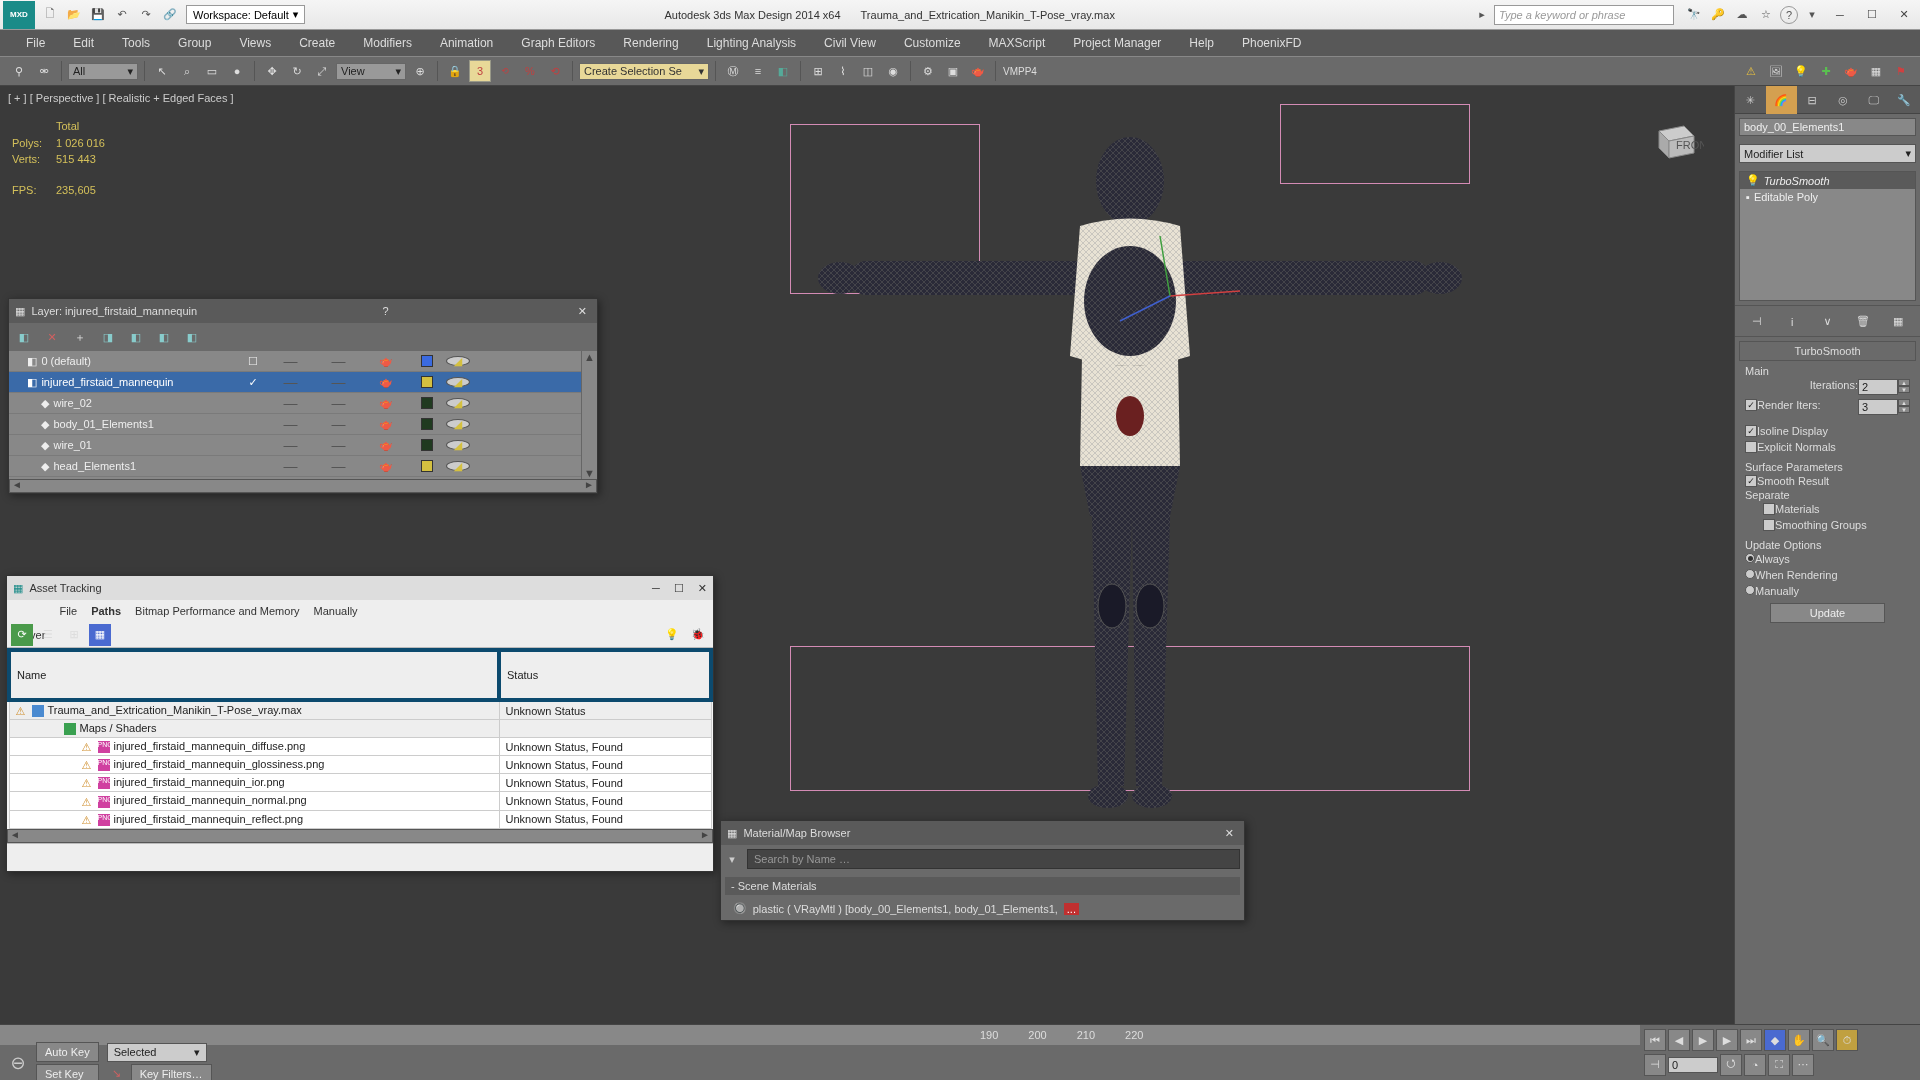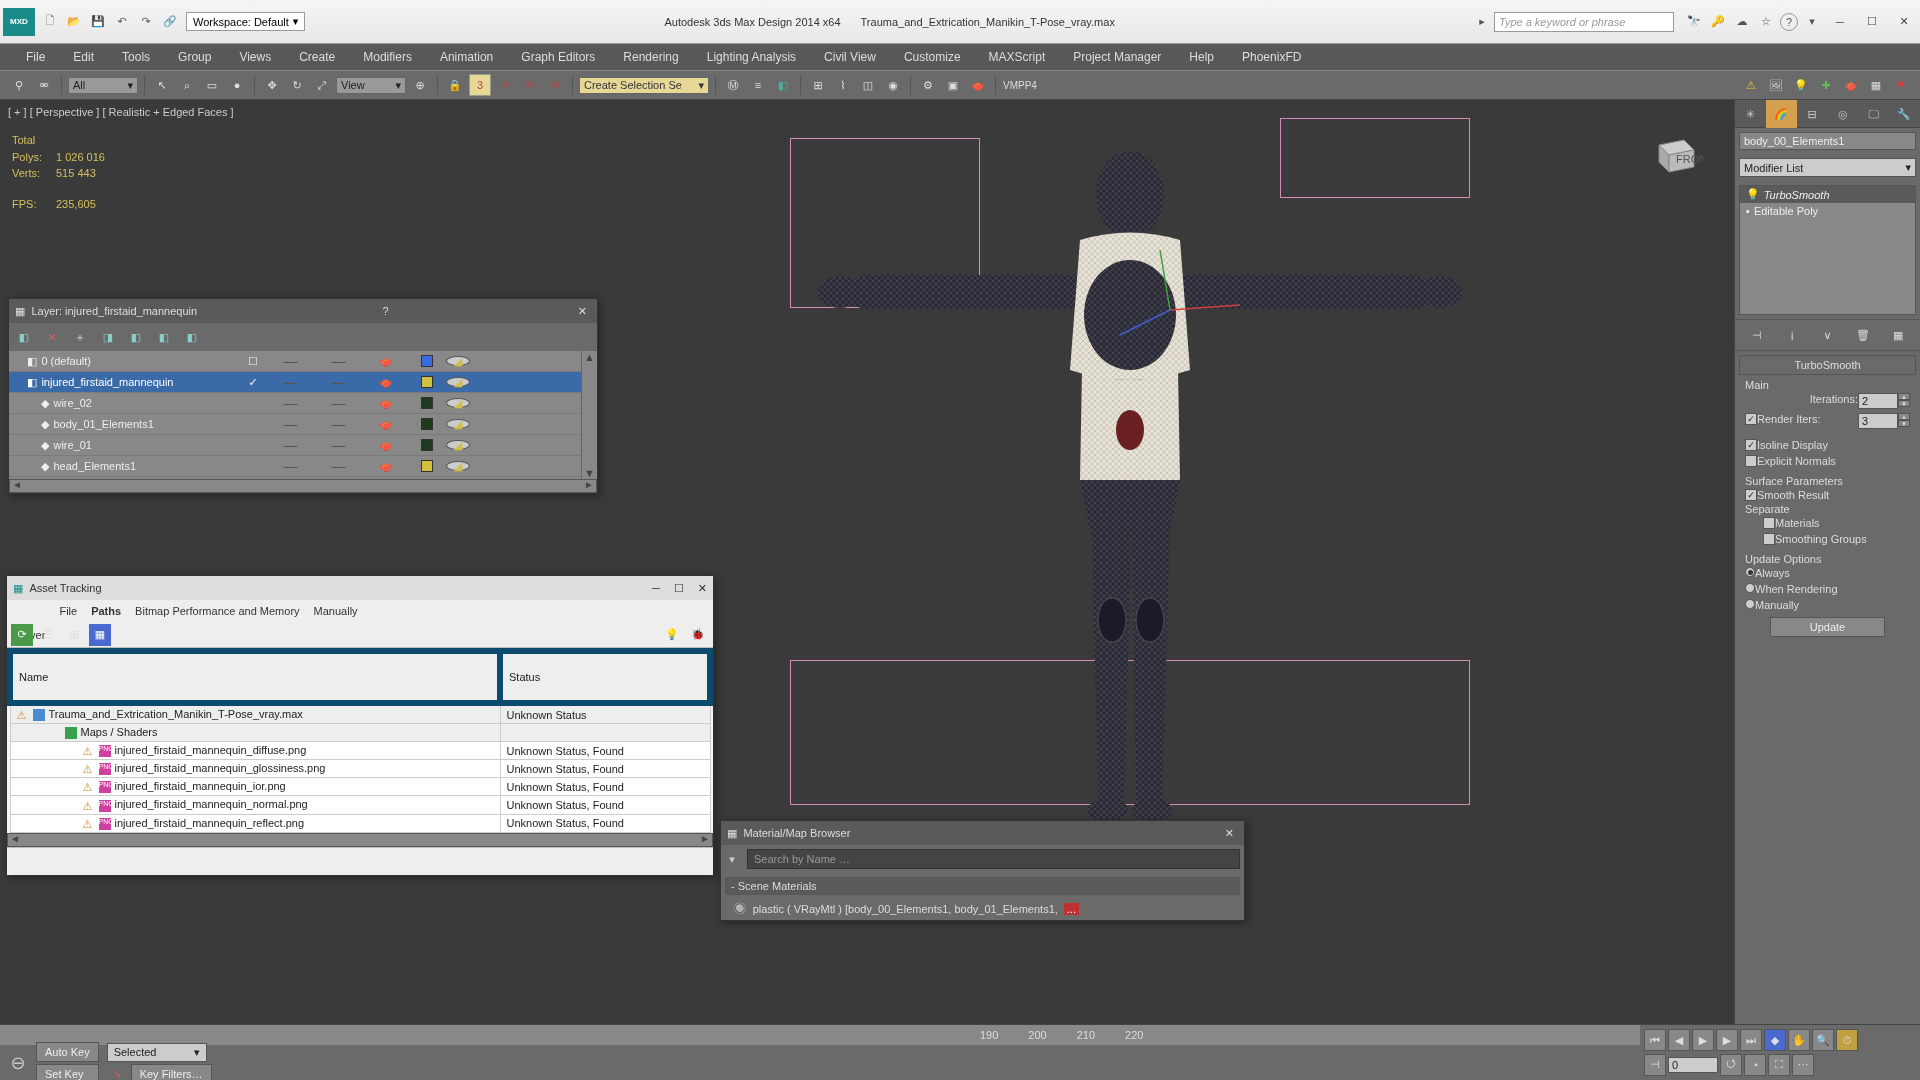--- a/index.html
+++ b/index.html
@@ -1,17 +1,17 @@
 <!DOCTYPE html>
 <html><head>
 <meta charset="utf-8">
 <style>
 *{margin:0;padding:0;box-sizing:border-box;font-family:"Segoe UI",Tahoma,sans-serif;font-size:11px;user-select:none}
 body{width:1920px;height:1080px;background:#4a4a4a;overflow:hidden;position:relative}
-.titlebar{height:44px;background:linear-gradient(#f5f5f5,#e8e8e8);display:flex;align-items:center;border-bottom:1px solid #999}
+.titlebar{height:30px;background:linear-gradient(#f5f5f5,#e8e8e8);display:flex;align-items:center;border-bottom:1px solid #999}
 .logo{width:32px;height:28px;background:#1a8b88;margin:0 3px;display:flex;align-items:center;justify-content:center;color:#fff;font-size:8px;font-weight:bold}
 .tb-ico{width:20px;height:20px;margin:0 2px;display:flex;align-items:center;justify-content:center;color:#555;cursor:pointer}
 .ws-dd{background:#fff;border:1px solid #999;padding:2px 6px;margin:0 4px;display:flex;align-items:center;gap:4px}
 .title-text{flex:1;text-align:center;color:#333;font-size:12px;display:flex;justify-content:center;gap:20px}
 .search-box{width:180px;height:20px;background:#fff;border:1px solid #999;padding:0 4px;color:#999;font-style:italic;display:flex;align-items:center;margin-right:8px}
 .winbtns{display:flex;margin-left:auto}
 .winbtn{width:32px;height:24px;display:flex;align-items:center;justify-content:center;color:#444;cursor:pointer}
 .menubar{height:26px;background:#585858;display:flex;align-items:center;padding:0 12px;gap:0}
 .menuitem{color:#ddd;padding:4px 14px;cursor:pointer;font-size:12px}
 .toolbar{height:30px;background:#6a6a6a;border-top:1px solid #888;border-bottom:1px solid #444;display:flex;align-items:center;padding:0 8px;gap:3px}
@@ -65,21 +65,21 @@
 .lcol.hide,.lcol.freeze,.lcol.render{width:44px}
 .lcol.color{width:30px}
 .lcol.rad{width:24px}
 .cswatch{width:12px;height:12px;border:1px solid #333}
 .dash{color:#555;font-size:14px;letter-spacing:-1px}
 .asset-panel{background:#f5f5f5;color:#222}
 .asset-panel .panel-title{background:#ddd;color:#333}
 .asset-menu{height:22px;display:flex;align-items:center;padding:0 6px;gap:14px;background:#eee;color:#333}
 .asset-tb{height:26px;display:flex;align-items:center;padding:0 4px;gap:4px;background:#eee;border-bottom:1px solid #bbb}
 .asset-tbl{width:100%;border-collapse:collapse}
-.asset-tbl th{background:#eee;border:6px solid #0c4a6e;padding:17px 6px;text-align:left;font-weight:normal}
+.asset-tbl th{background:#eee;border:4px solid #0c4a6e;padding:17px 6px;text-align:left;font-weight:normal}
 .asset-tbl td{border:1px solid #ccc;padding:2px 6px;background:#fff}
 .asset-tbl tr.g td{background:#eee}
 .aic{display:inline-block;width:12px;height:12px;margin-right:4px;vertical-align:middle}
 .mat-panel .panel-title{background:#5a5a5a}
 .mat-search{margin:4px;background:#444;border:1px solid #333;padding:3px 6px;color:#999}
 .mat-group{margin:4px;padding:3px 6px;background:#5a5a5a;color:#ddd}
 .mat-item{margin:2px 6px;padding:3px 6px;background:#6a6a6a;color:#ddd;display:flex;align-items:center;gap:6px}
 .mat-item .red{background:#c03030;color:#fff;padding:0 3px}
 .bottom{position:absolute;bottom:0;left:0;right:0;height:56px;background:#6a6a6a;border-top:1px solid #444;display:flex}
 .timeline{flex:1;position:relative;background:#6a6a6a}
@@ -204,21 +204,21 @@
   <span class="tbtn" style="color:#5ac050">✚</span>
   <span class="tbtn">🫖</span>
   <span class="tbtn">▦</span>
   <span class="tbtn" style="color:#d04040">⚑</span>
 </div>
 
 <div class="main">
   <div class="viewport">
     <div class="vp-label">[ + ] [ Perspective ] [ Realistic + Edged Faces ]</div>
     <div class="vp-stats">
-      <div style="">Total</div>
+      <div style="margin-left:44px">Total</div>
       <div><span class="lbl">Polys:</span><span>1 026 016</span></div>
       <div><span class="lbl">Verts:</span><span>515 443</span></div>
       <div style="margin-top:14px"><span class="lbl">FPS:</span><span>235,605</span></div>
     </div>
 
     <div class="bbx" style="left:790px;top:38px;width:190px;height:170px"></div>
     <div class="bbx" style="left:1280px;top:18px;width:190px;height:80px"></div>
     <div class="bbx" style="left:790px;top:560px;width:680px;height:145px"></div>
 
     <svg style="position:absolute;left:810px;top:40px" width="660" height="700" viewBox="0 0 660 700">

